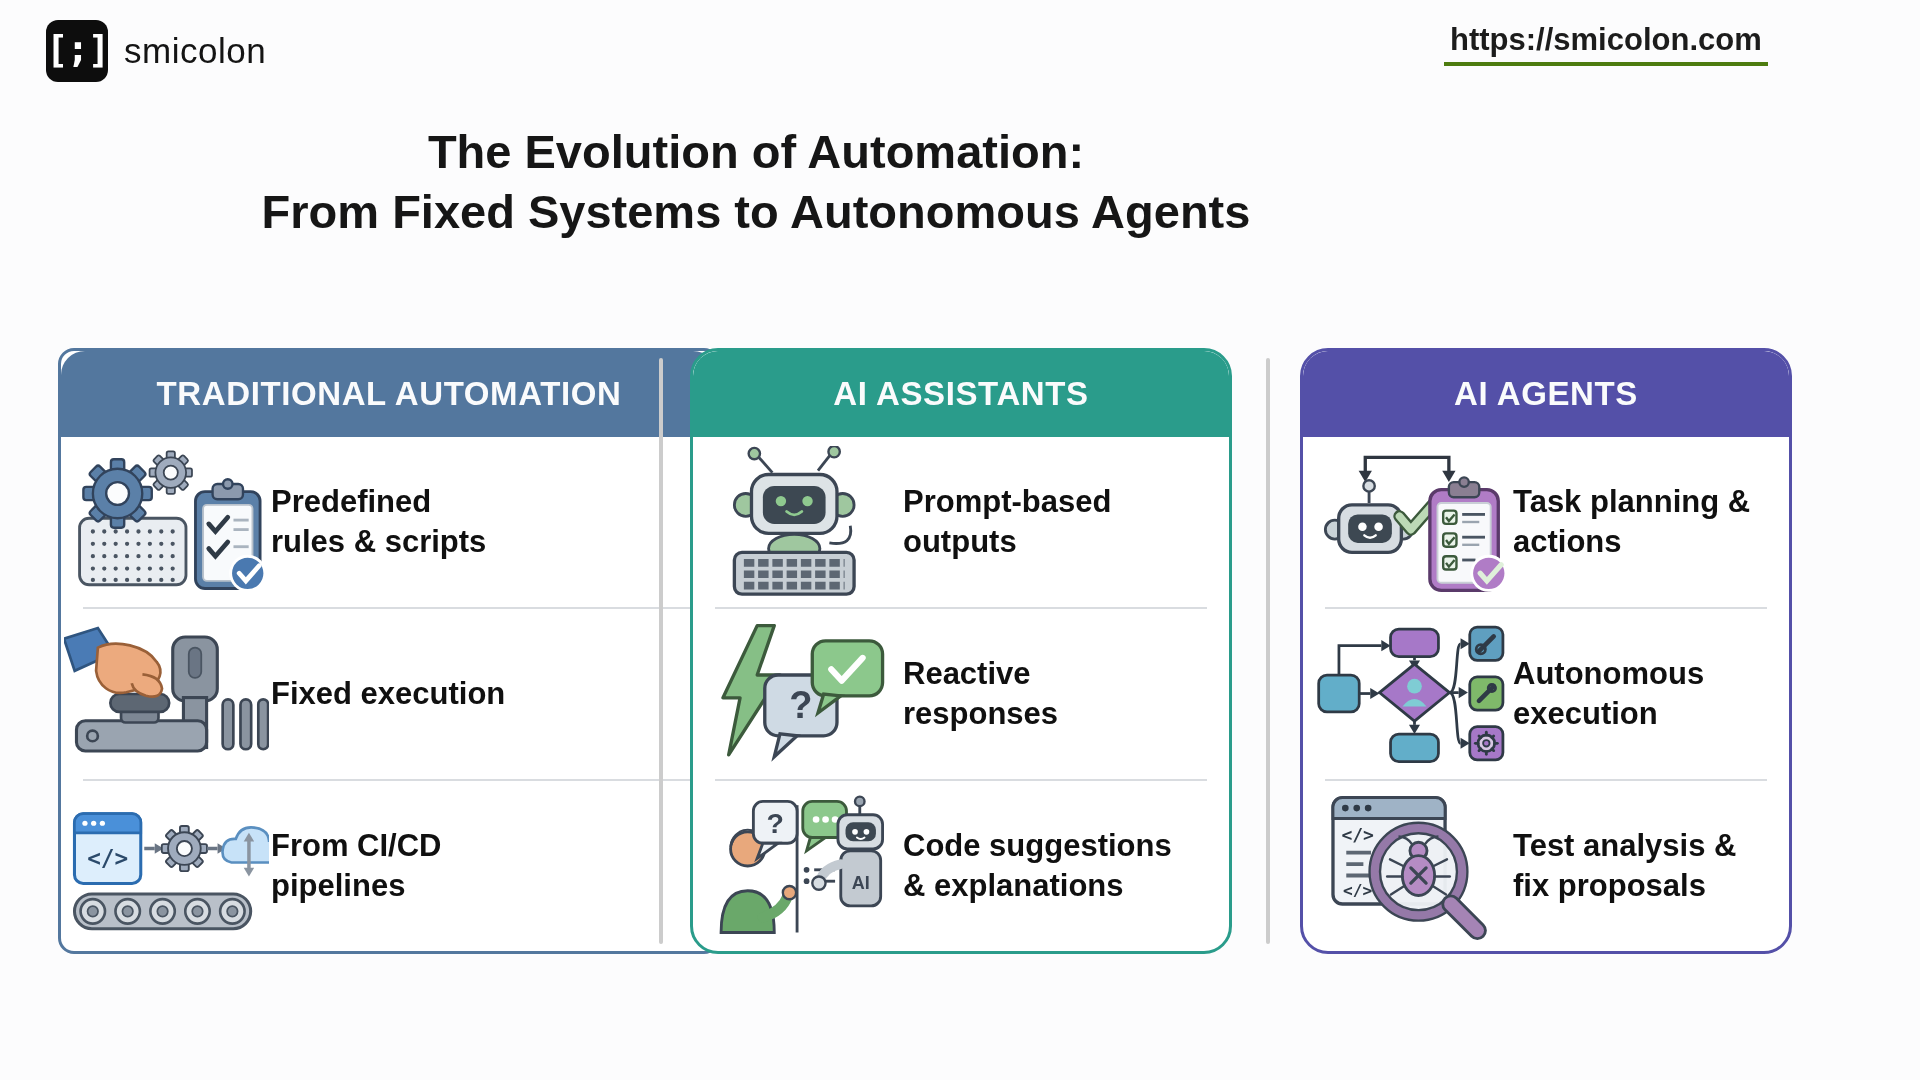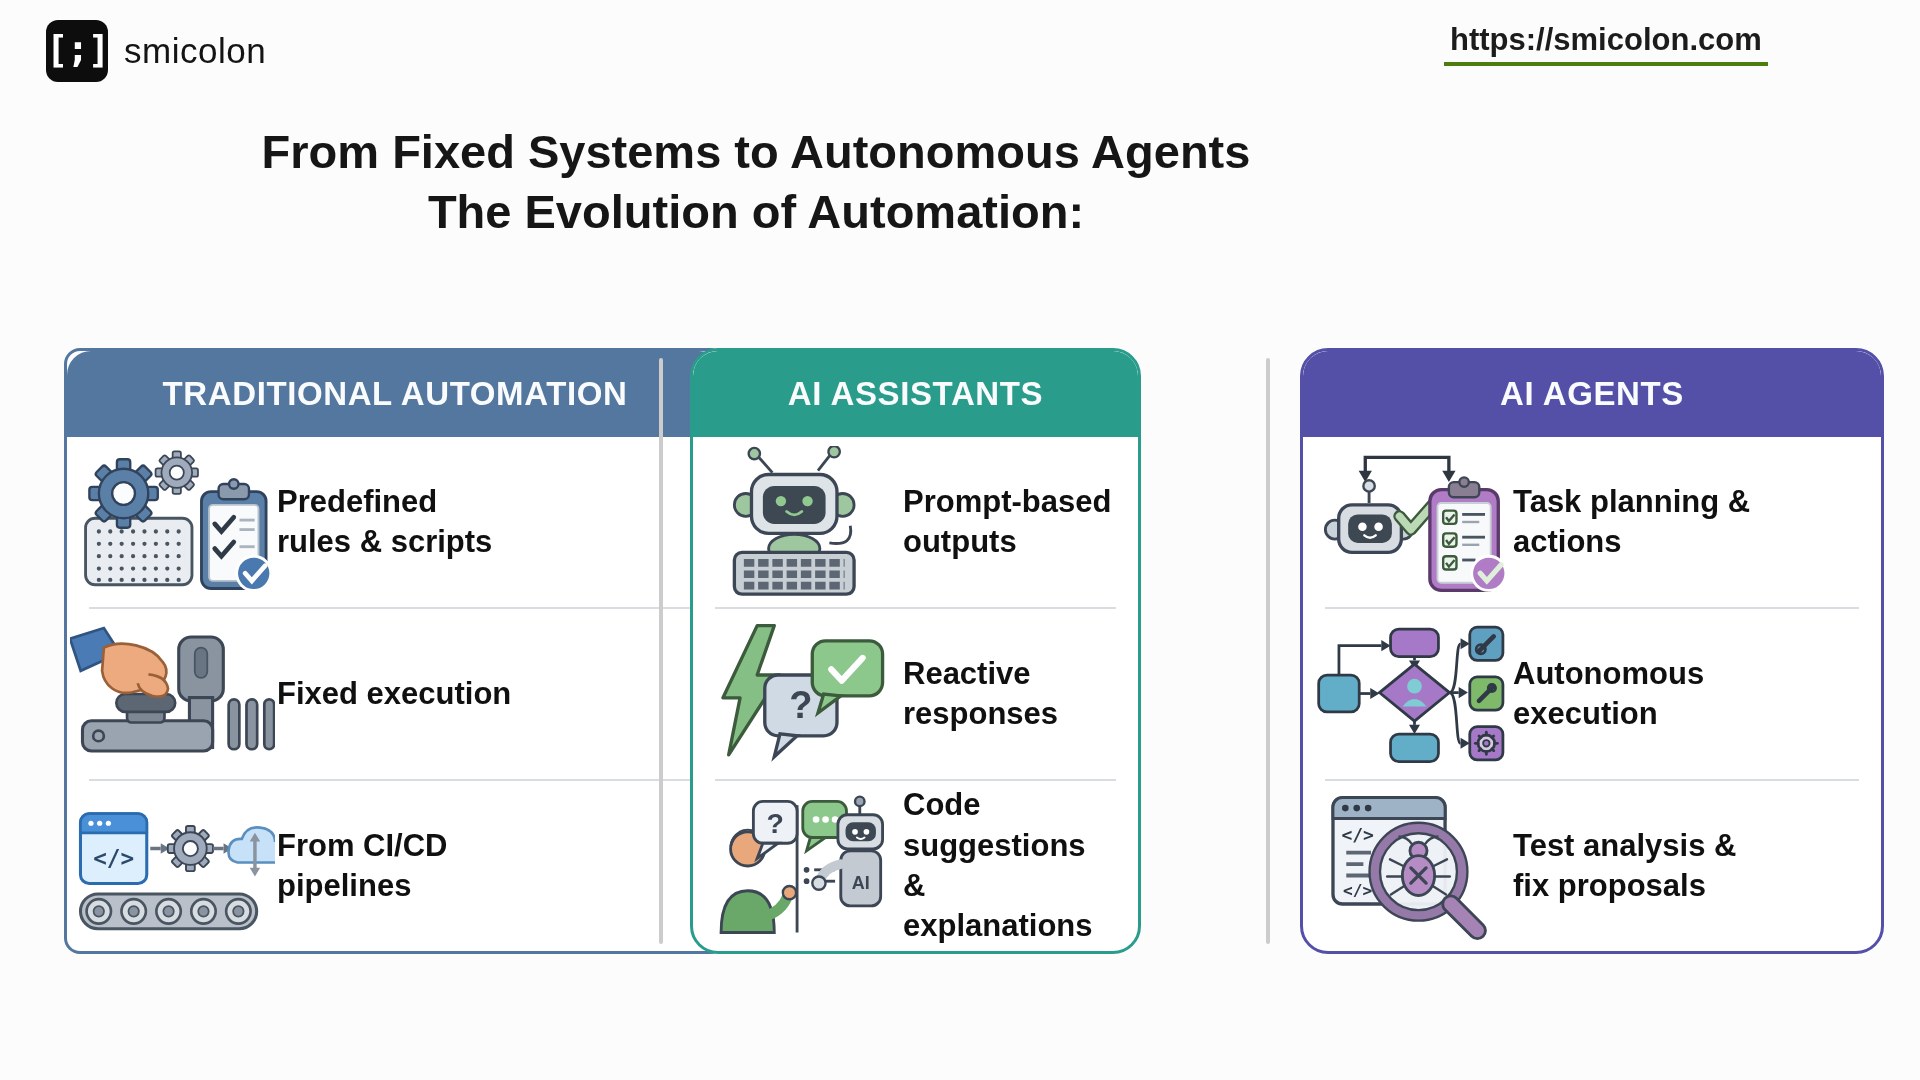--- a/index.html
+++ b/index.html
@@ -38,25 +38,25 @@
   <div class="brand">
     <div class="logo-box">
       <span class="logo-glyph">[;]</span>
     </div>
     <span class="brand-name">smicolon</span>
   </div>
 
   <div class="site-url">https://smicolon.com</div>
 
   <div class="title">
+    <div>The Evolution of Automation:</div>
     <div>From Fixed Systems to Autonomous Agents</div>
-    <div>The Evolution of Automation:</div>
   </div>
 
-  <div class="card" style="left: 64px; width: 662px; border-color: rgb(83, 119, 158); border-radius: 16px;">
+  <div class="card" style="left: 58px; width: 662px; border-color: rgb(83, 119, 158); border-radius: 16px;">
     <div class="card-header" style="background-color: rgb(83, 119, 158);">TRADITIONAL AUTOMATION</div>
     <div class="card-body">
 
       <div class="item-row">
         <div class="item-icon">
           <svg width="205" height="152" viewBox="0 0 215 160">
 
             <rect x="16" y="76" width="112" height="70" rx="10" fill="#e9edf1" stroke="#4a5562" stroke-width="3"></rect>
             <g stroke="#4a5562" stroke-width="4.5" stroke-linecap="round" stroke-dasharray="0 12">
               <line x1="30" y1="90" x2="116" y2="90"></line>
@@ -184,21 +184,21 @@
         </div>
         <div class="item-label">From CI/CD
 pipelines</div>
       </div>
 
     </div>
   </div>
 
   <div class="vdivider" style="left:659px;"></div>
 
-  <div class="card" style="left: 690px; width: 451px; border-color: rgb(42, 156, 139);">
+  <div class="card" style="left: 690px; width: 542px; border-color: rgb(42, 156, 139);">
     <div class="card-header" style="background-color: rgb(42, 156, 139);">AI ASSISTANTS</div>
     <div class="card-body">
 
       <div class="item-row">
         <div class="item-icon">
           <svg width="205" height="152" viewBox="0 0 215 160">
             <line x1="80" y1="28" x2="64" y2="10" stroke="#3c4654" stroke-width="3"></line>
             <circle cx="61" cy="8" r="6" fill="#9fc79f" stroke="#3c4654" stroke-width="2.5"></circle>
             <line x1="128" y1="26" x2="142" y2="8" stroke="#3c4654" stroke-width="3"></line>
             <circle cx="145" cy="6" r="6" fill="#9fc79f" stroke="#3c4654" stroke-width="2.5"></circle>
@@ -282,21 +282,21 @@
         </div>
         <div class="item-label">Code suggestions
 &amp; explanations</div>
       </div>
 
     </div>
   </div>
 
   <div class="vdivider" style="left:1266px;"></div>
 
-  <div class="card" style="left: 1300px; width: 584px; border-color: rgb(84, 80, 168);">
+  <div class="card" style="left: 1300px; width: 492px; border-color: rgb(84, 80, 168);">
     <div class="card-header" style="background-color: rgb(84, 80, 168);">AI AGENTS</div>
     <div class="card-body">
 
       <div class="item-row">
         <div class="item-icon">
           <svg width="205" height="152" viewBox="0 0 215 160">
 
             <path d="M62,28 V12 H150 V28" fill="none" stroke="#2f3640" stroke-width="3.5"></path>
             <polygon points="55,26 69,26 62,38" fill="#2f3640"></polygon>
             <polygon points="143,26 157,26 150,38" fill="#2f3640"></polygon>

